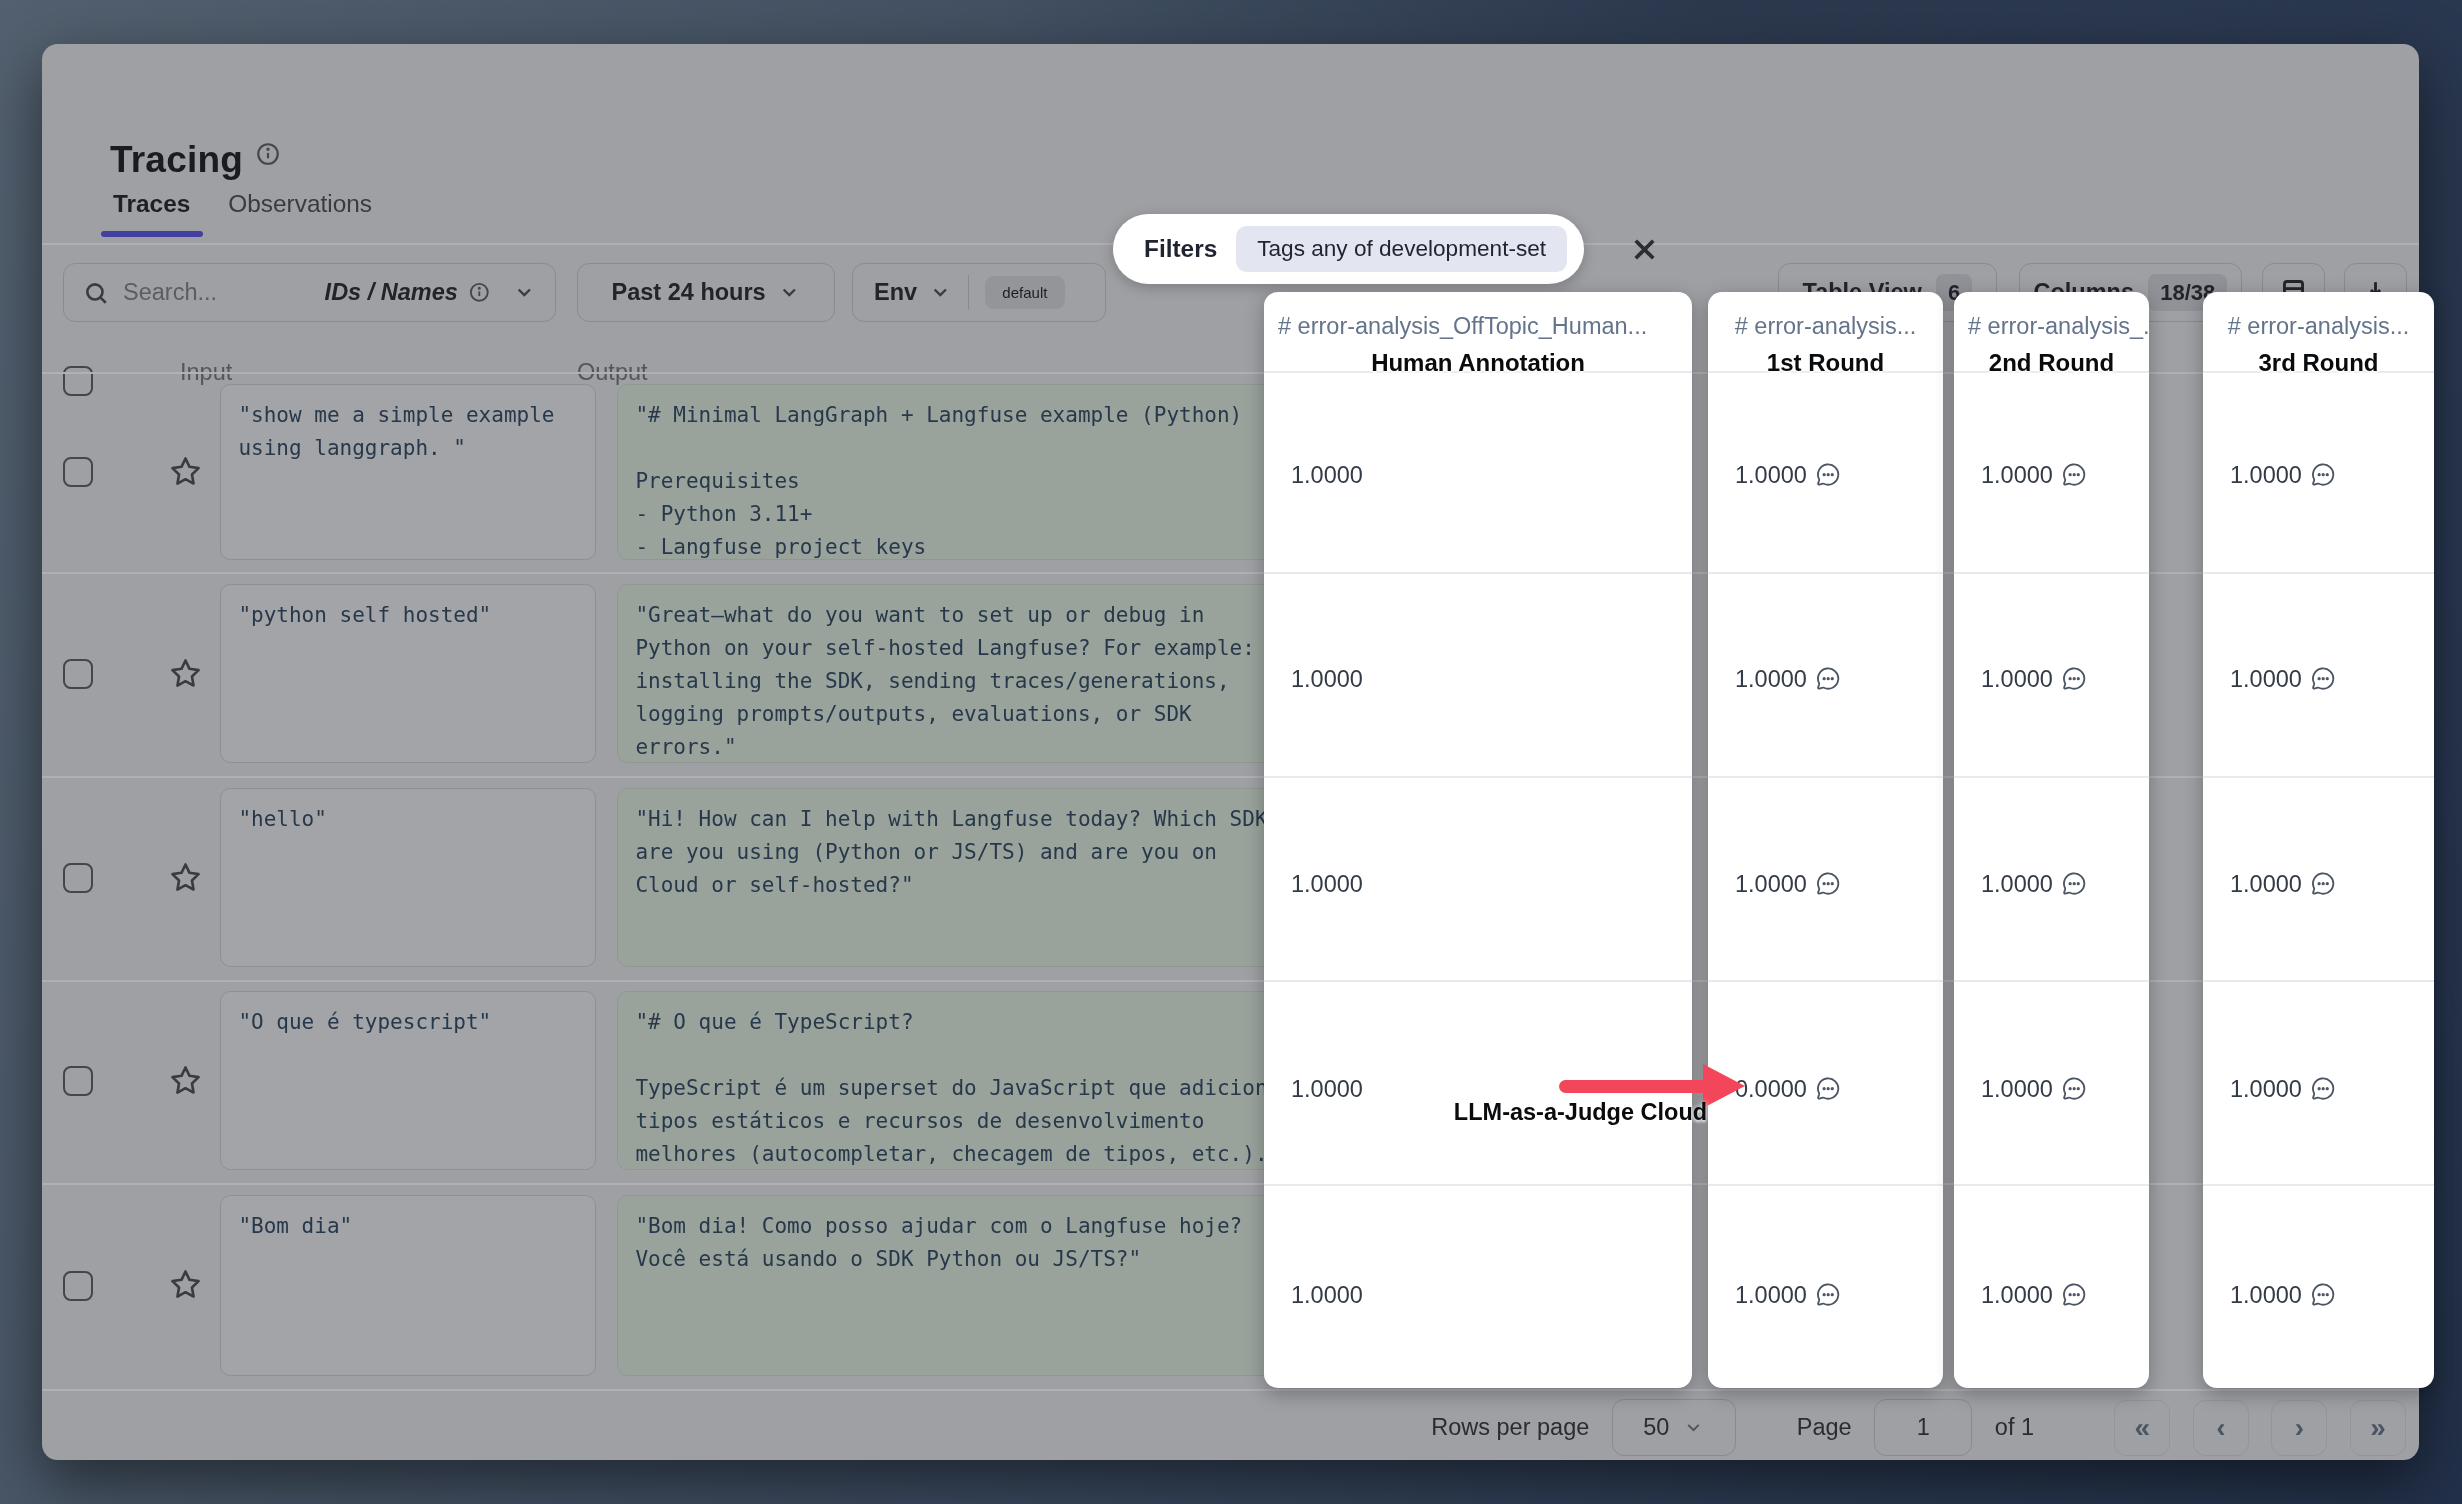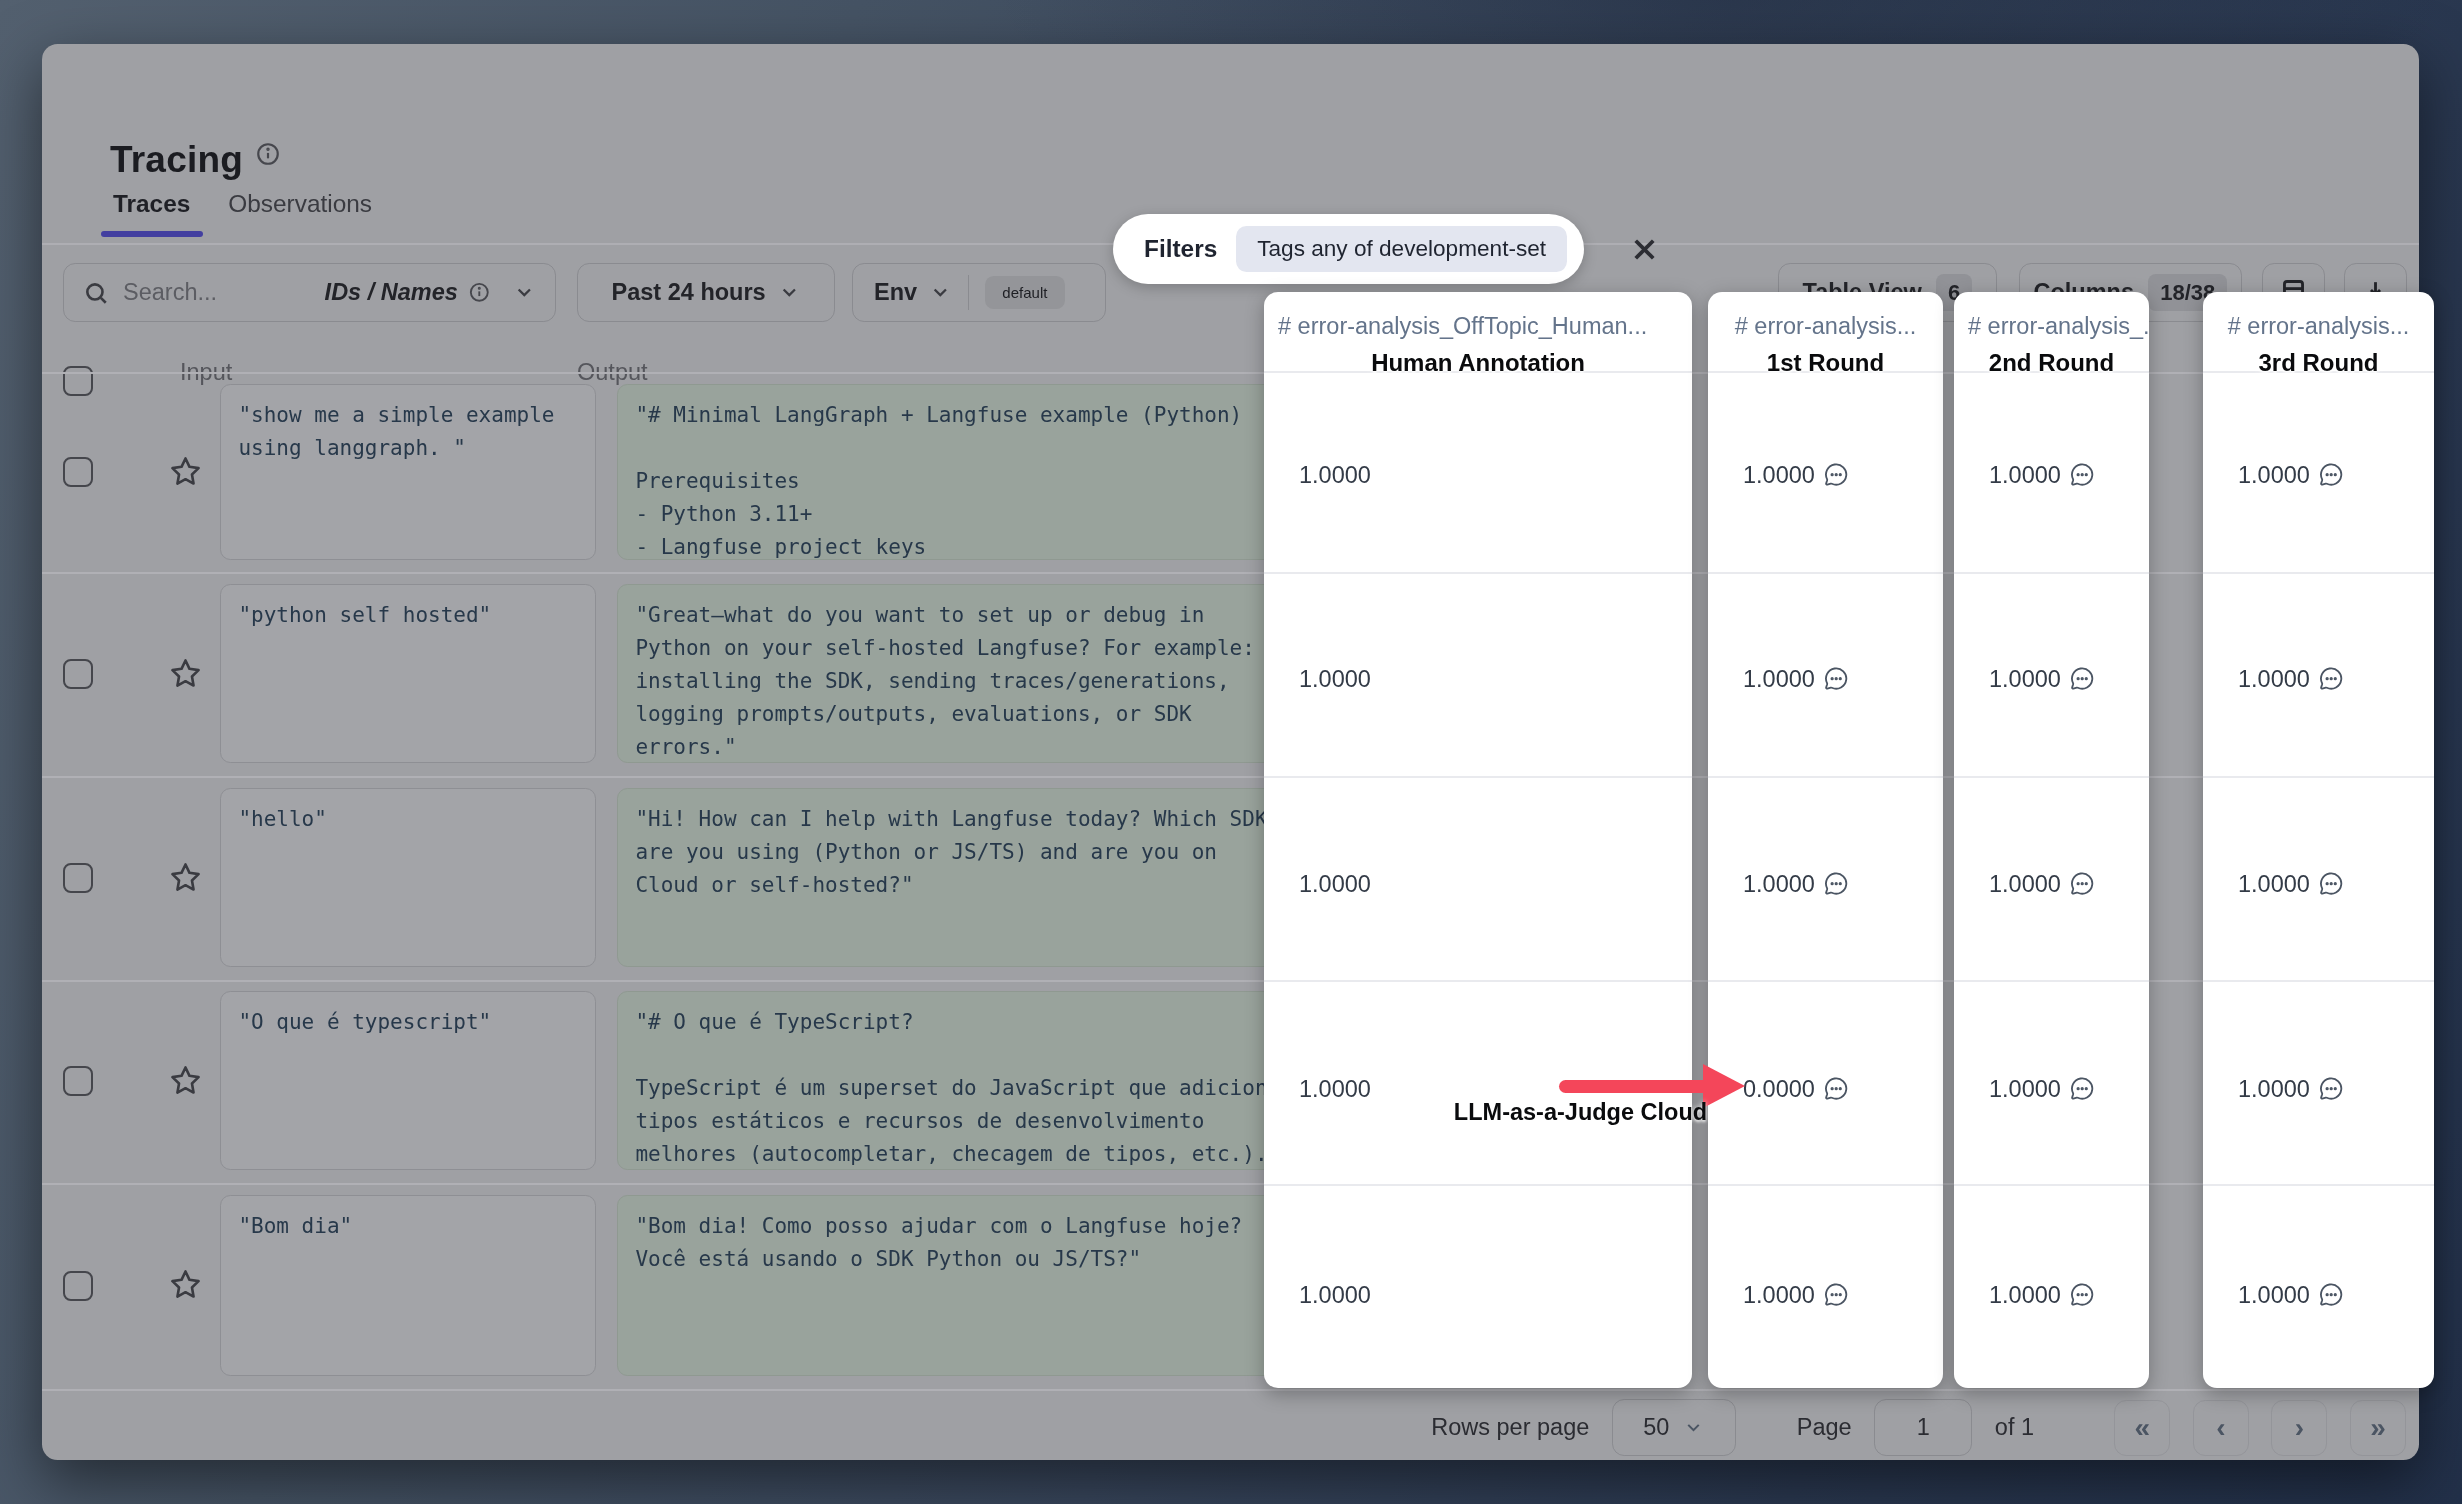--- a/index.html
+++ b/index.html
@@ -51,21 +51,21 @@
   .pager{width:54px;height:54px;border:1.7px solid #94959a;border-radius:12.2px;display:flex;align-items:center;justify-content:center;
     font-size:28px;color:#4b5563;font-weight:600;}
   
   .card{position:absolute;top:292px;height:1096px;background:#ffffff;border-radius:14px;z-index:3;
     box-shadow:0 5.2px 19px rgba(0,0,0,.28);overflow:hidden;}
   .card-head{position:absolute;top:21px;left:0;right:0;padding:0 14px;font-size:23.5px;color:#64748b;font-weight:500;
     white-space:nowrap;overflow:hidden;}
   .card-annot{position:absolute;top:57px;left:0;right:0;text-align:center;font-size:24px;font-weight:800;color:#0a0b0d;
     text-shadow:0 0 5.2px #fff,0 0 10.4px #fff,0 1.7px 1.7px rgba(255,255,255,.9);z-index:2;}
   .cdiv{position:absolute;left:0;right:0;height:1.7px;background:#e9eaee;}
-  .score{position:absolute;left:35px;display:flex;align-items:center;gap:8.7px;transform:translateY(-50%);
+  .score{position:absolute;left:27px;display:flex;align-items:center;gap:8.7px;transform:translateY(-50%);
     font-size:23.5px;color:#333b47;font-weight:500;}
   
   .arrow-line{position:absolute;left:1559px;top:1080px;width:150px;height:13px;background:#f4465a;border-radius:7px;z-index:4;}
   .arrow-head{position:absolute;left:1703px;top:1064px;width:0;height:0;z-index:4;
     border-top:22.6px solid transparent;border-bottom:22.6px solid transparent;border-left:42px solid #f4465a;}
   .err-label{position:absolute;left:1428px;top:1099px;width:305px;text-align:center;z-index:4;
     font-size:23.5px;font-weight:800;color:#0a0b0d;text-shadow:0 0 5.2px rgba(255,255,255,.8),0 1.7px 2.6px rgba(255,255,255,.7);}
   svg{display:block;}
 </style>
 </head>

